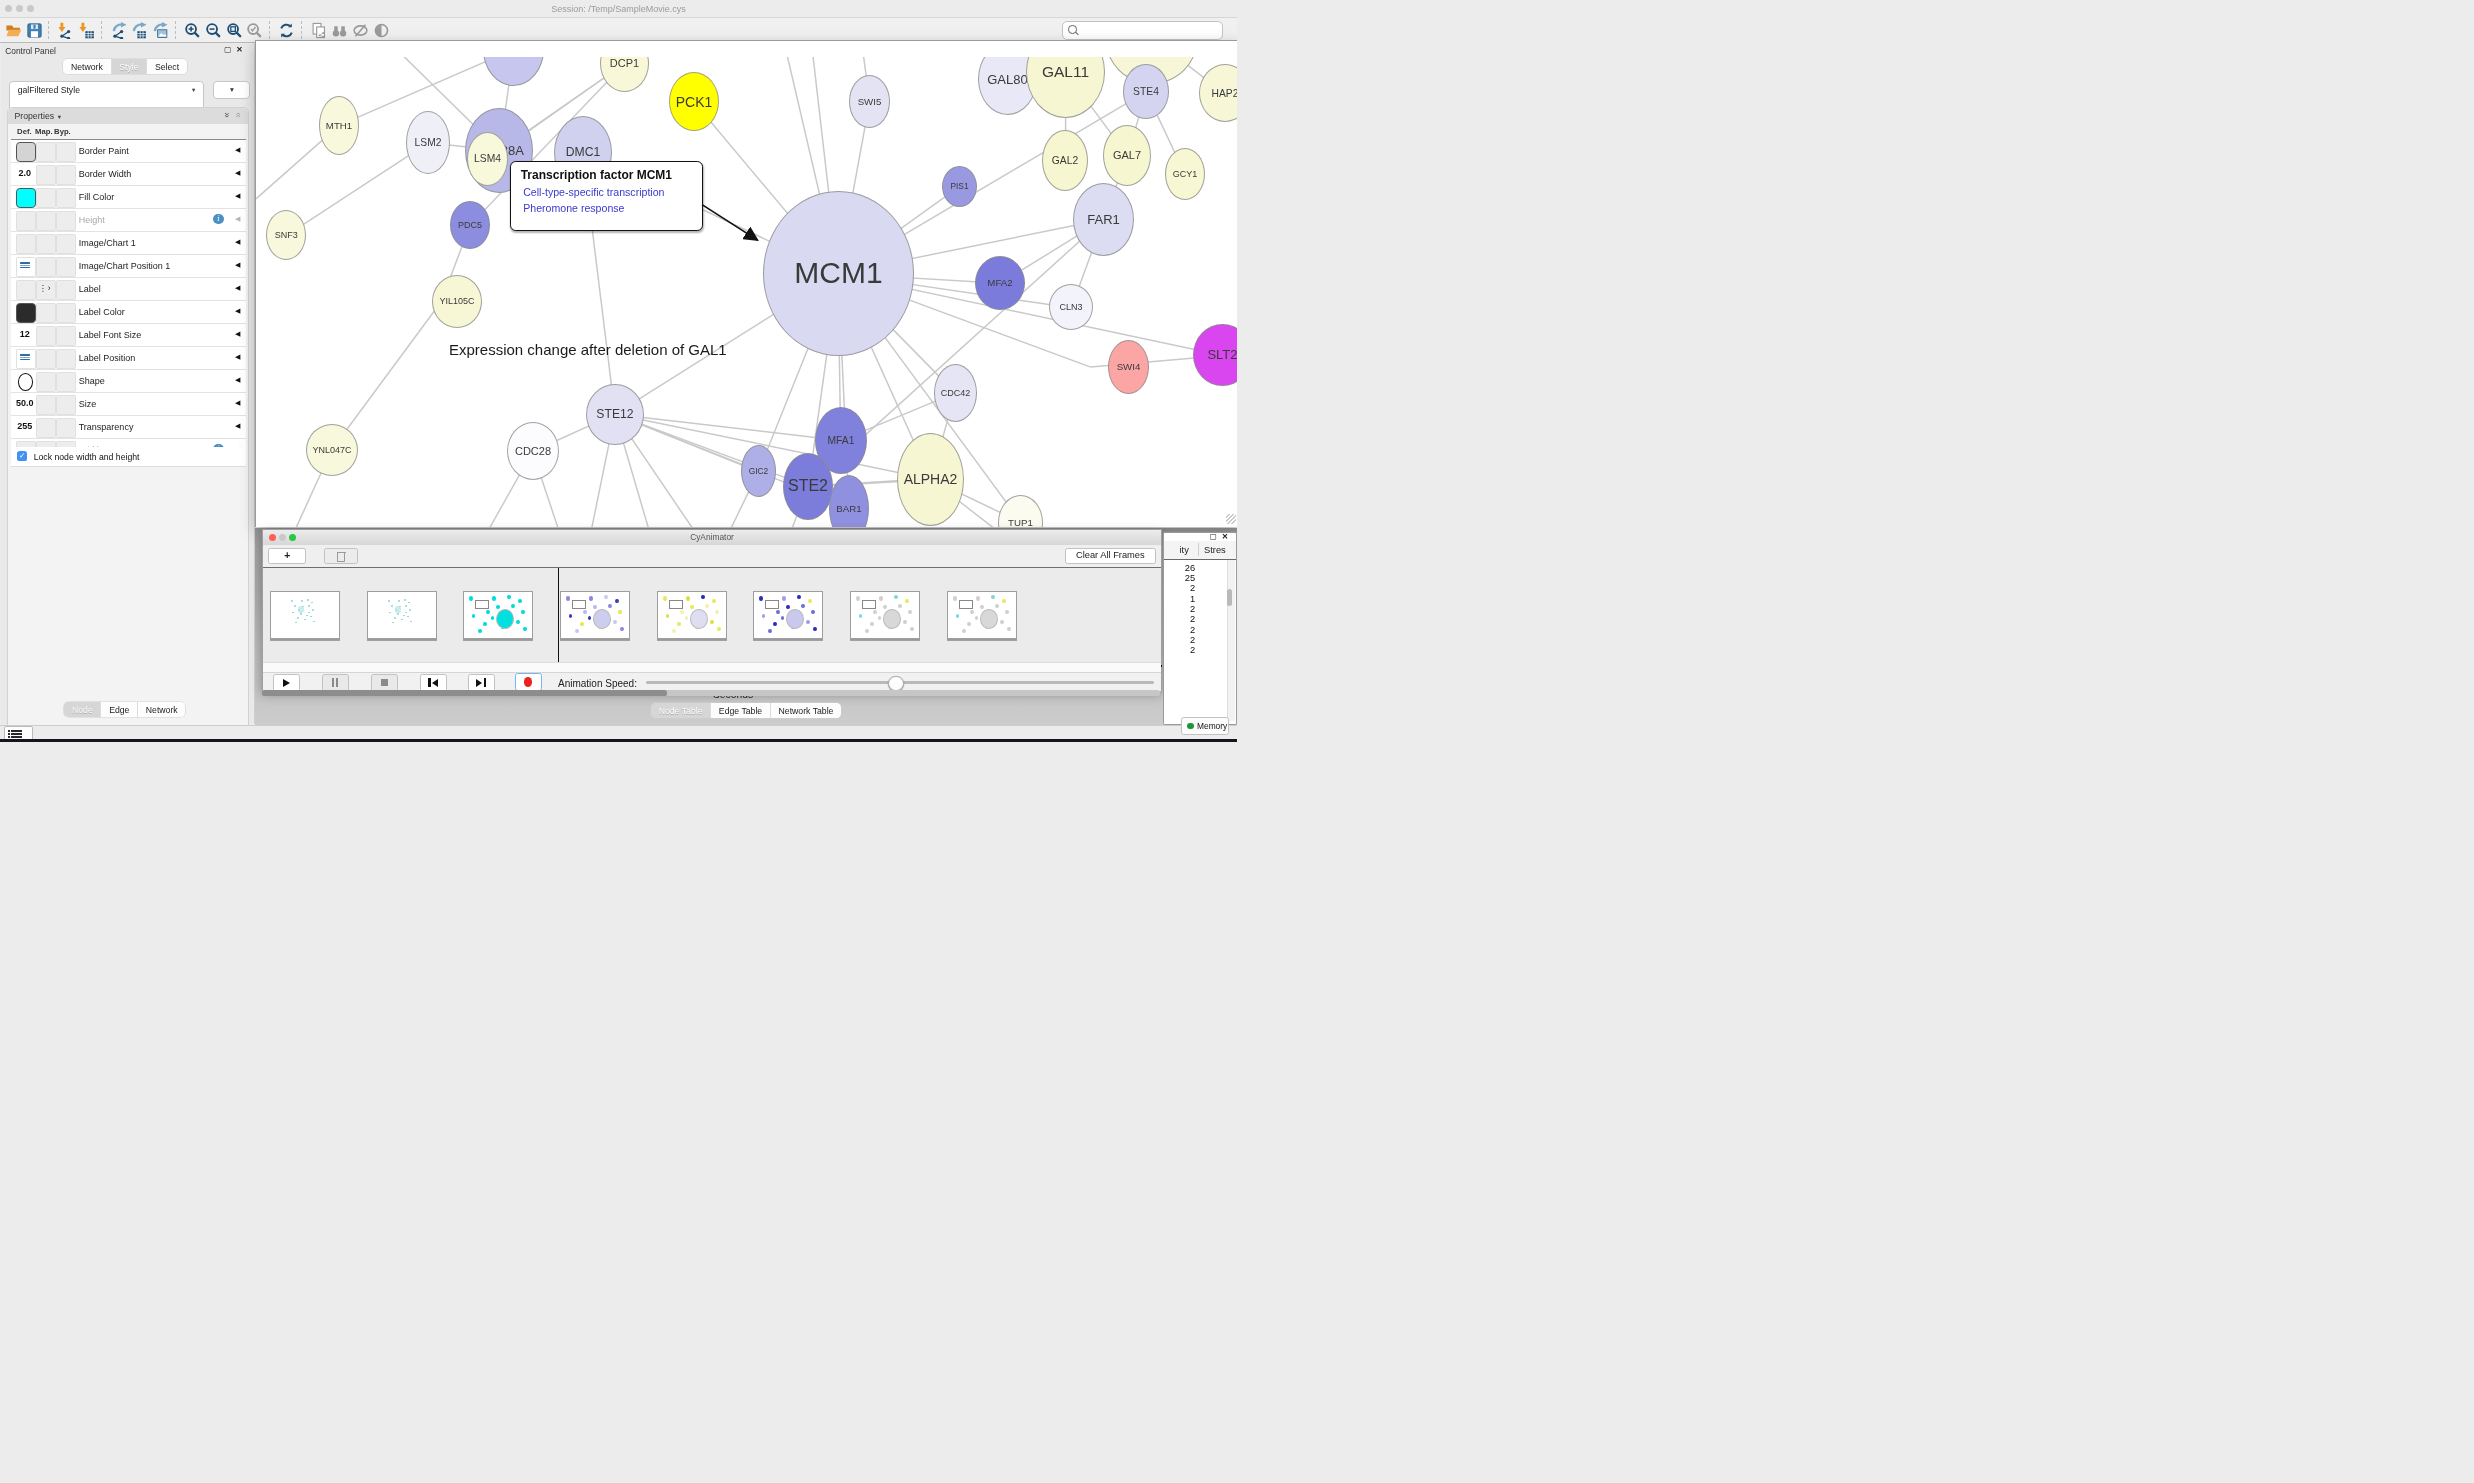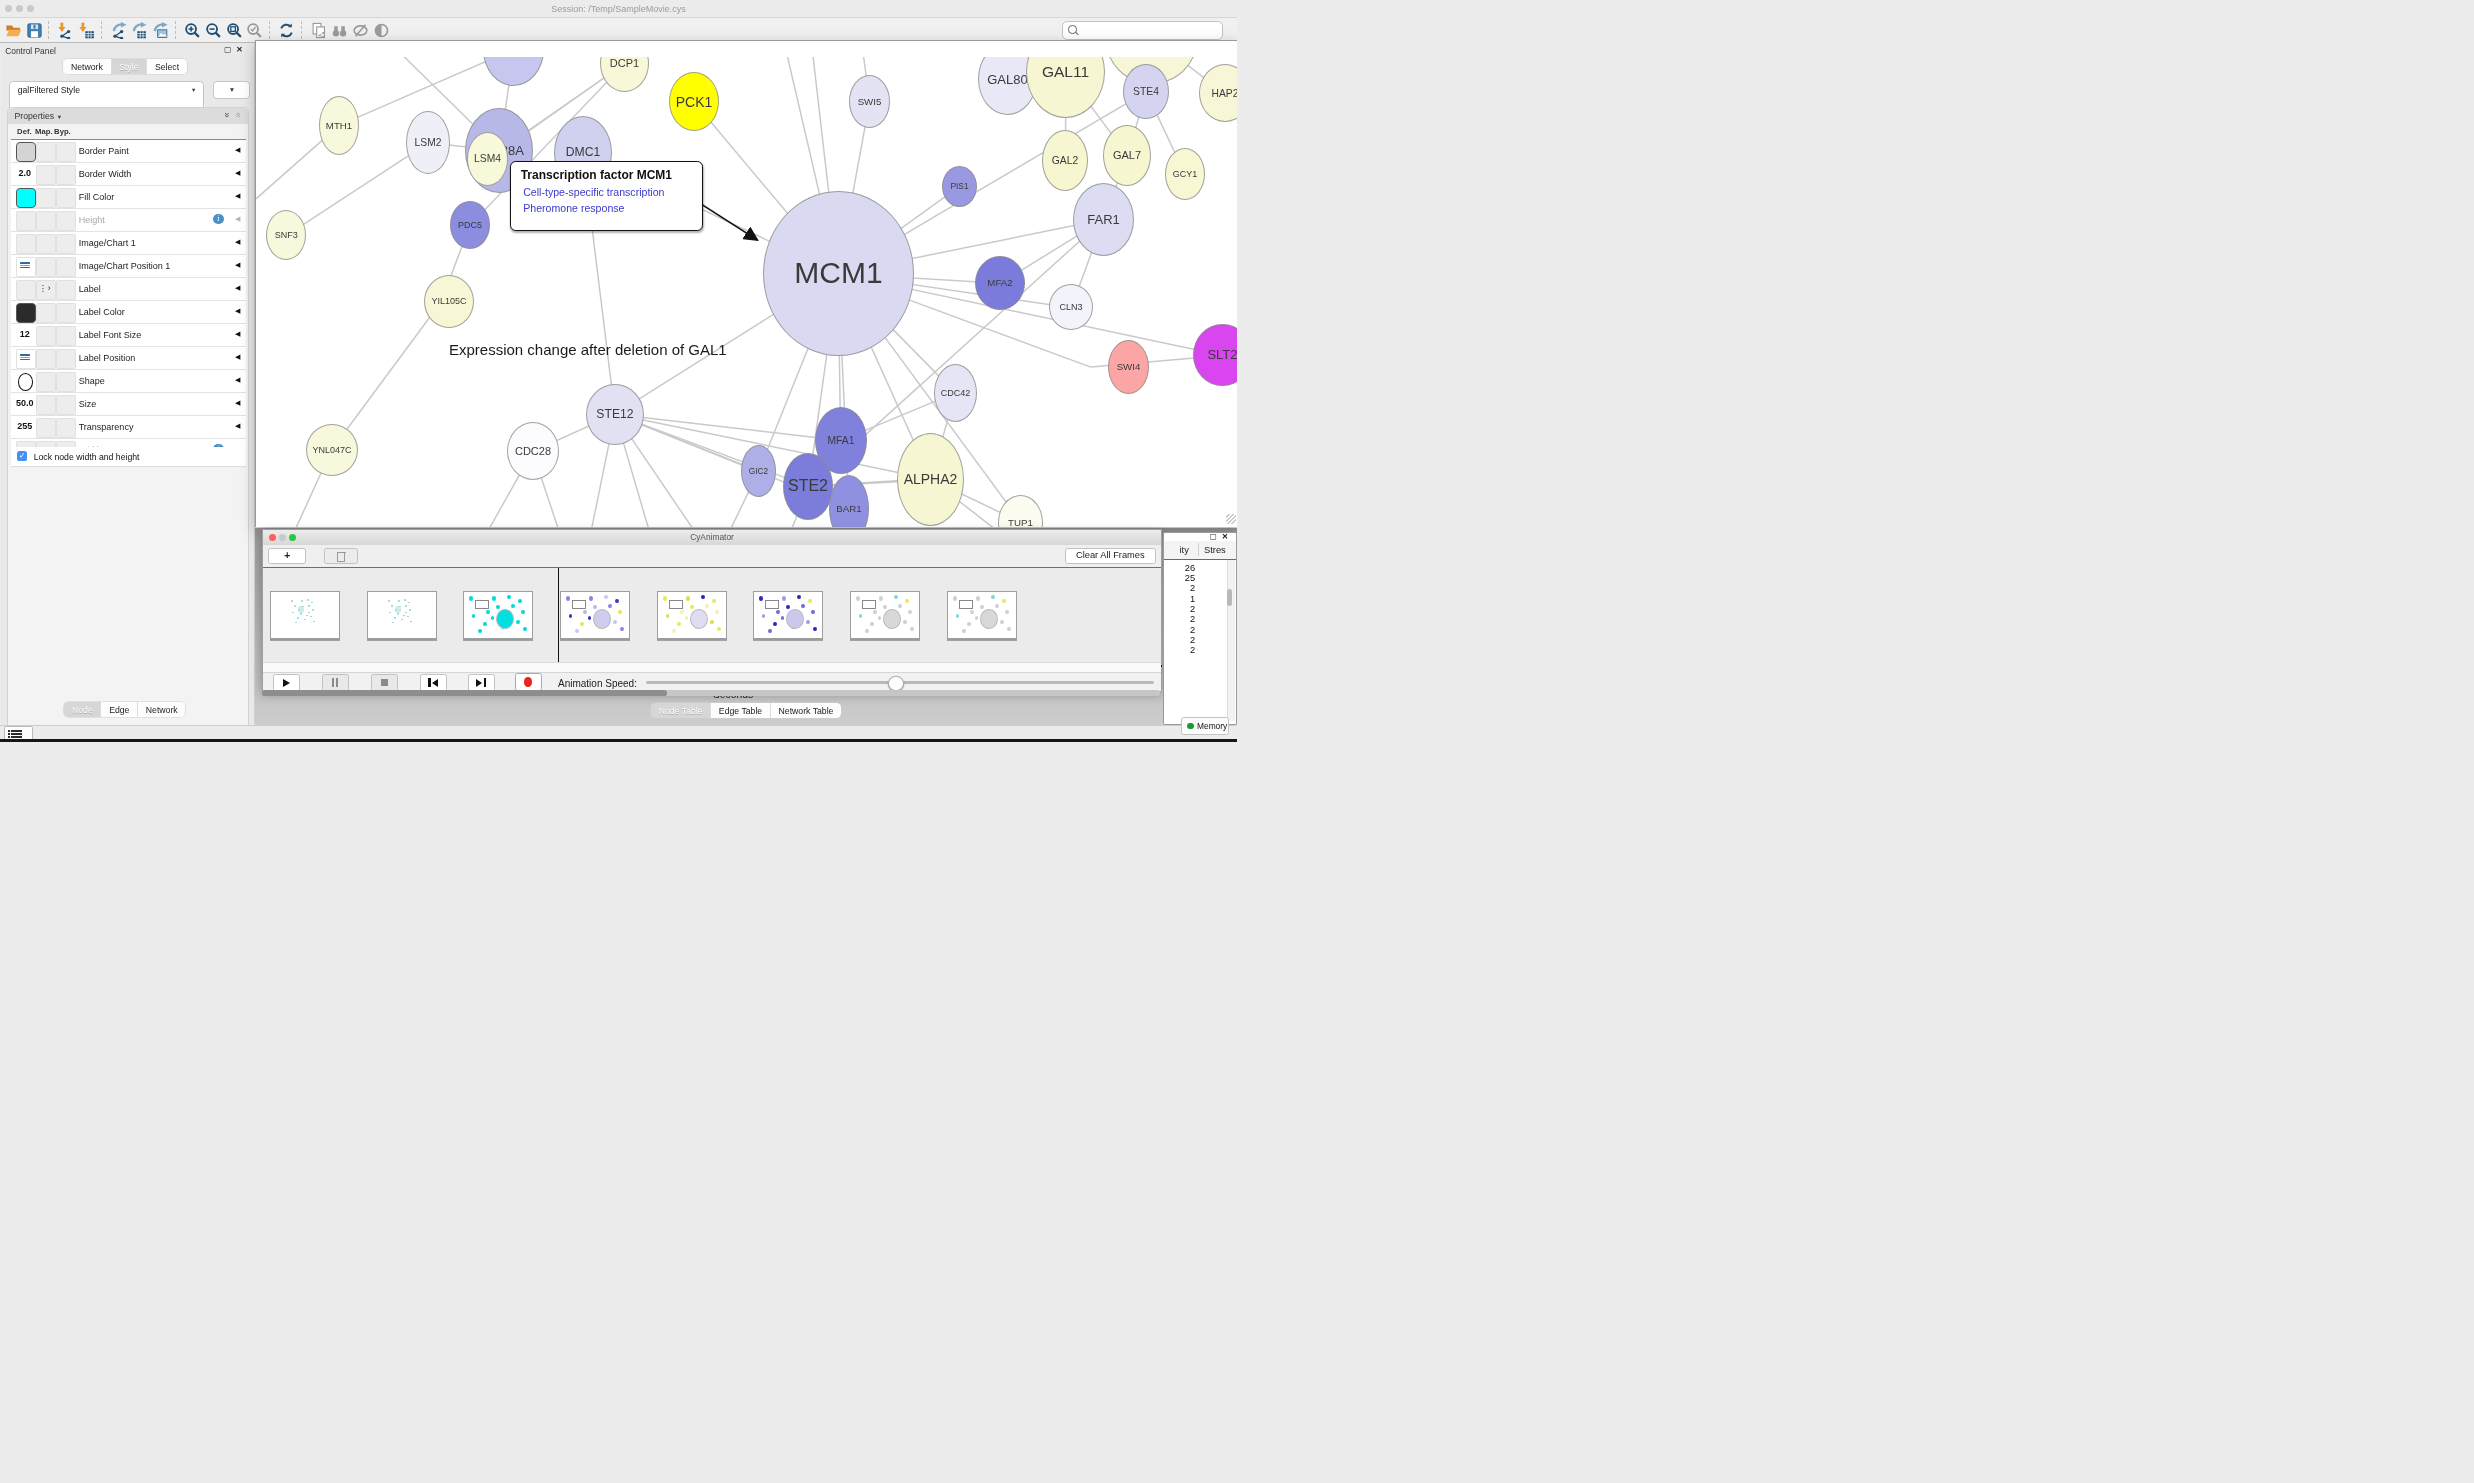--- a/index.html
+++ b/index.html
@@ -466,21 +466,21 @@
         <div class="node" style="left: 227px; top: -44px; width: 61px; height: 73px; background: rgb(198, 198, 238); font-size: 12.2px;">RPS28B</div>
         <div class="node" style="left: 209px; top: 51px; width: 68px; height: 85px; background: rgb(183, 183, 232); font-size: 13px;">RPS28A</div>
         <div class="node" style="left: 298px; top: 59px; width: 58px; height: 73px; background: rgb(208, 208, 239); font-size: 12.2px;">DMC1</div>
         <div class="node" style="left: 344px; top: -22px; width: 49px; height: 57px; background: rgb(248, 248, 216); font-size: 11px;">DCP1</div>
         <div class="node" style="left: 413px; top: 15.5px; width: 50px; height: 59px; background: rgb(255, 255, 0); font-size: 14px;">PCK1</div>
         <div class="node" style="left: 63px; top: 39px; width: 40px; height: 59px; background: rgb(248, 248, 220); font-size: 9.7px;">MTH1</div>
         <div class="node" style="left: 150px; top: 54px; width: 44px; height: 63px; background: rgb(239, 239, 248); font-size: 10.3px;">LSM2</div>
         <div class="node" style="left: 211px; top: 75px; width: 41px; height: 54px; background: rgb(248, 248, 218); font-size: 10.3px;">LSM4</div>
         <div class="node" style="left: 10.3px; top: 153px; width: 40px; height: 50px; background: rgb(248, 248, 220); font-size: 9px;">SNF3</div>
         <div class="node" style="left: 194px; top: 144px; width: 40px; height: 48px; background: rgb(141, 141, 224); font-size: 9px;">PDC5</div>
-        <div class="node" style="left: 168px; top: 218px; width: 50px; height: 53px; background: rgb(247, 247, 214); font-size: 9px;">YIL105C</div>
+        <div class="node" style="left: 176px; top: 218px; width: 50px; height: 53px; background: rgb(247, 247, 214); font-size: 9px;">YIL105C</div>
         <div class="node" style="left: 593px; top: 18px; width: 41px; height: 53px; background: rgb(227, 227, 244); font-size: 9.7px;">SWI5</div>
         <div class="node" style="left: 722px; top: -13.5px; width: 59px; height: 72px; background: rgb(232, 232, 246); font-size: 13px;">GAL80</div>
         <div class="node" style="left: 849px; top: -66px; width: 93px; height: 93px; background: rgb(247, 247, 216); font-size: 11.6px;"></div>
         <div class="node" style="left: 770px; top: -31px; width: 79px; height: 92px; background: rgb(246, 246, 210); font-size: 15.5px;">GAL11</div>
         <div class="node" style="left: 867px; top: 7px; width: 46px; height: 55px; background: rgb(212, 212, 240); font-size: 10.3px;">STE4</div>
         <div class="node" style="left: 943px; top: 7.7px; width: 52px; height: 58px; background: rgb(247, 247, 216); font-size: 10.3px;">HAP2</div>
         <div class="node" style="left: 786px; top: 73px; width: 46px; height: 61px; background: rgb(246, 246, 208); font-size: 10.3px;">GAL2</div>
         <div class="node" style="left: 847px; top: 68px; width: 48px; height: 61px; background: rgb(246, 246, 208); font-size: 11px;">GAL7</div>
         <div class="node" style="left: 909px; top: 91px; width: 40px; height: 52px; background: rgb(247, 247, 212); font-size: 9px;">GCY1</div>
         <div class="node" style="left: 686px; top: 109px; width: 35px; height: 41px; background: rgb(153, 153, 226); font-size: 8.4px;">PIS1</div>

